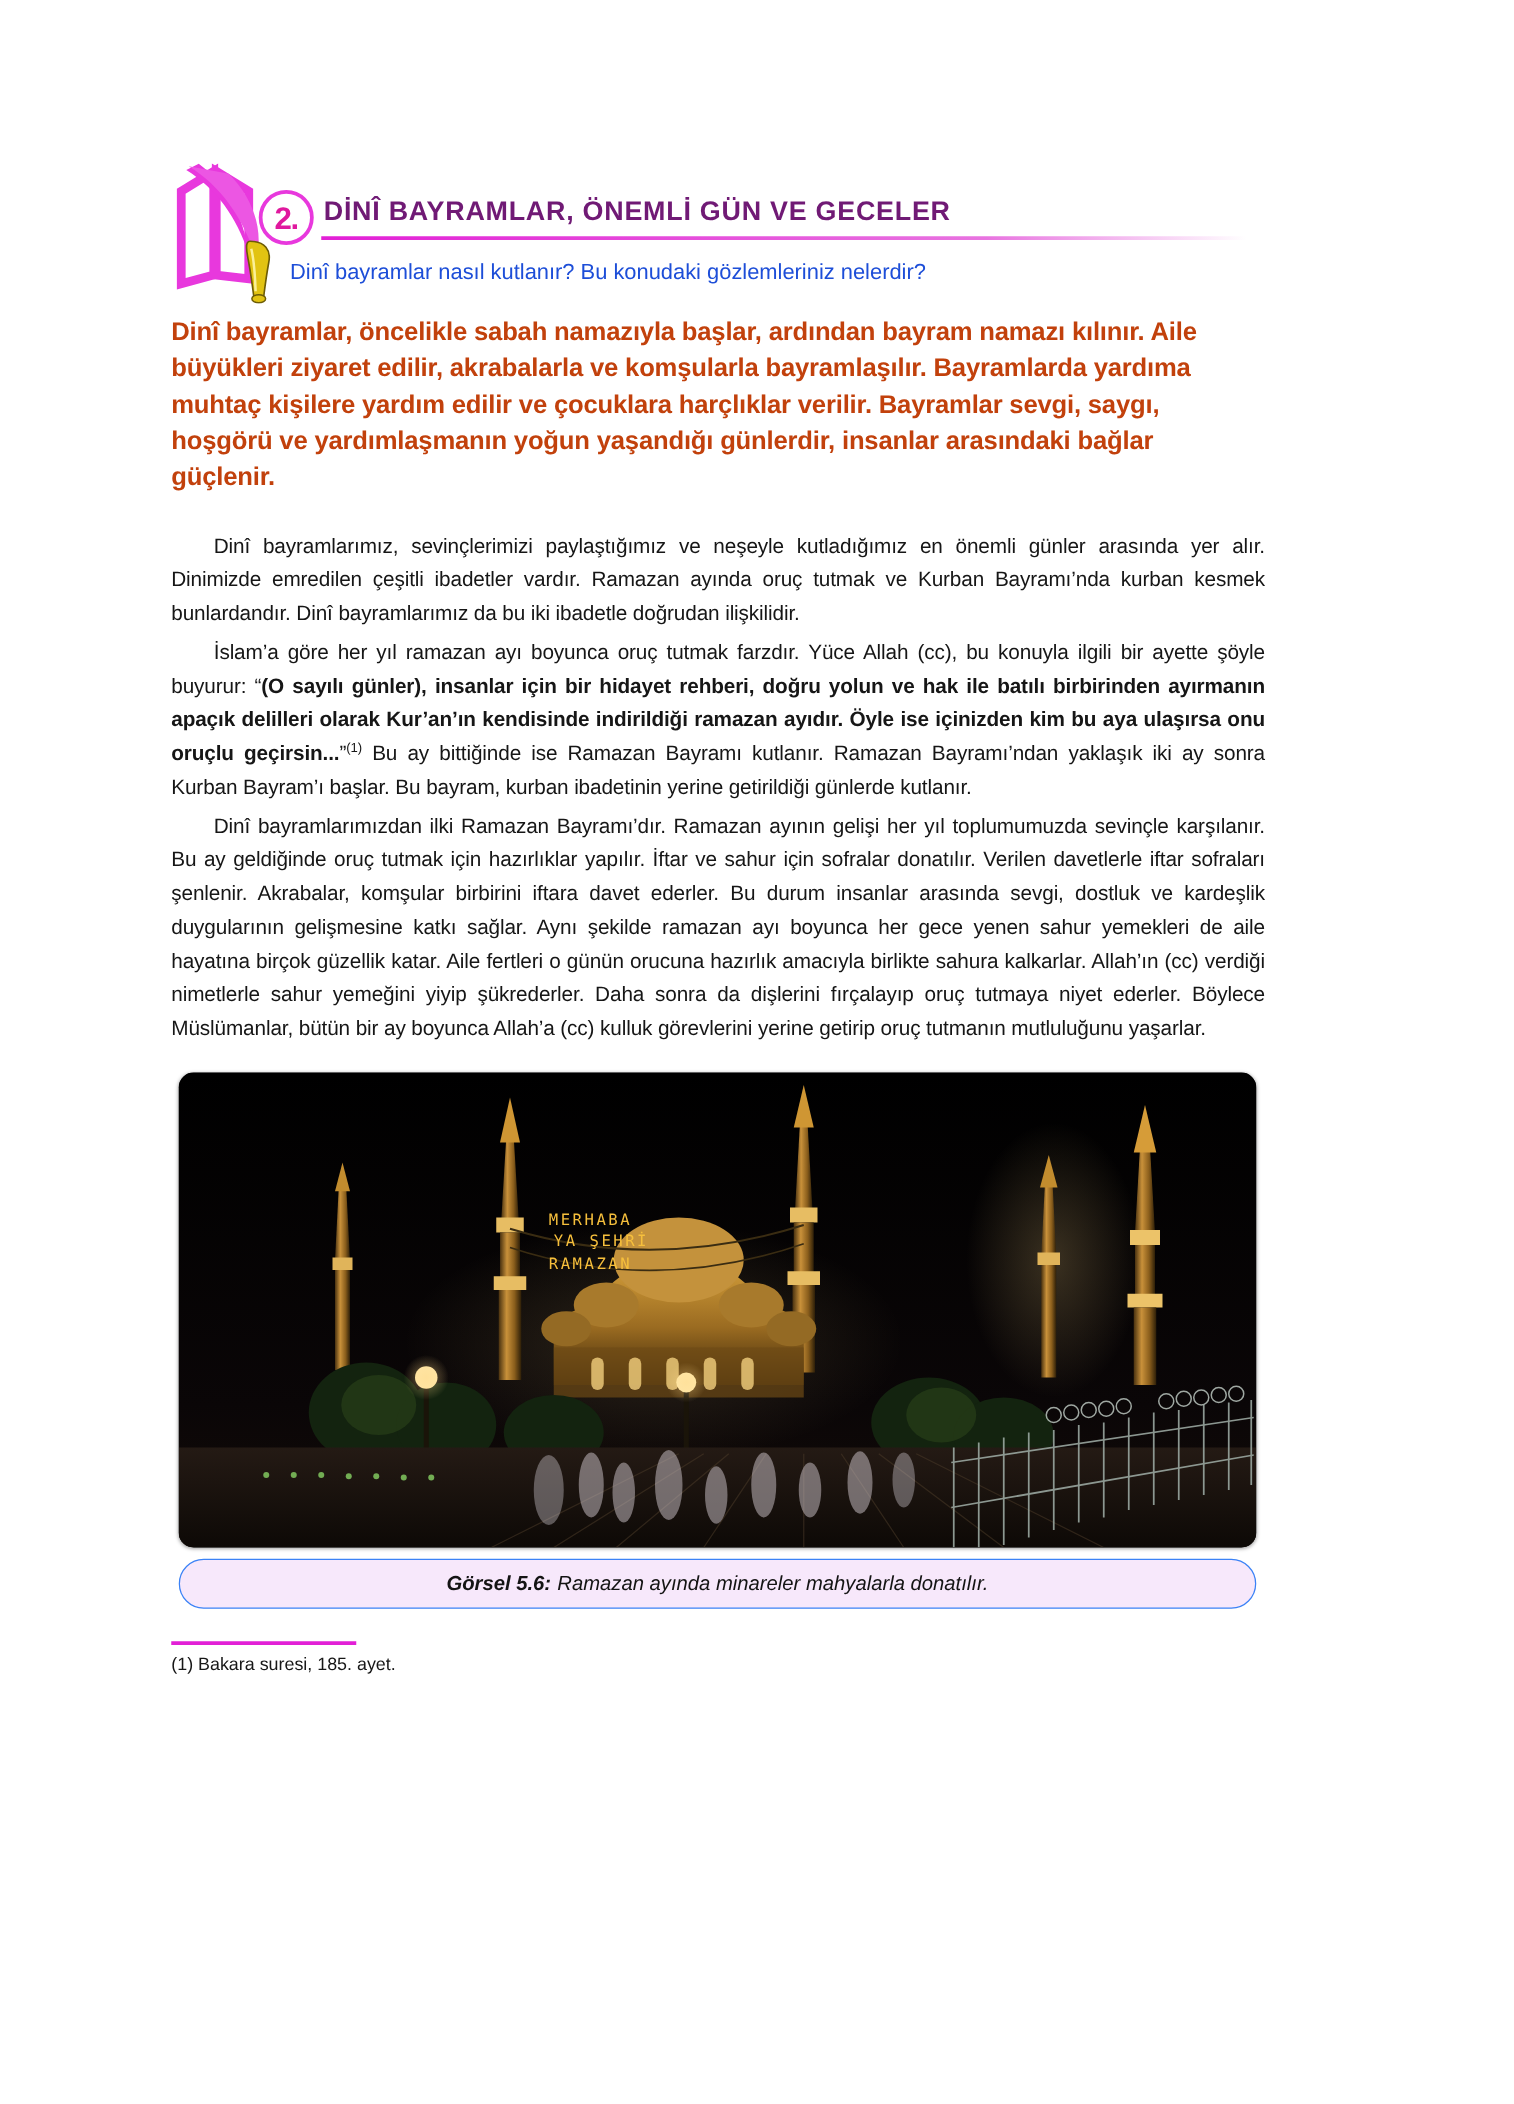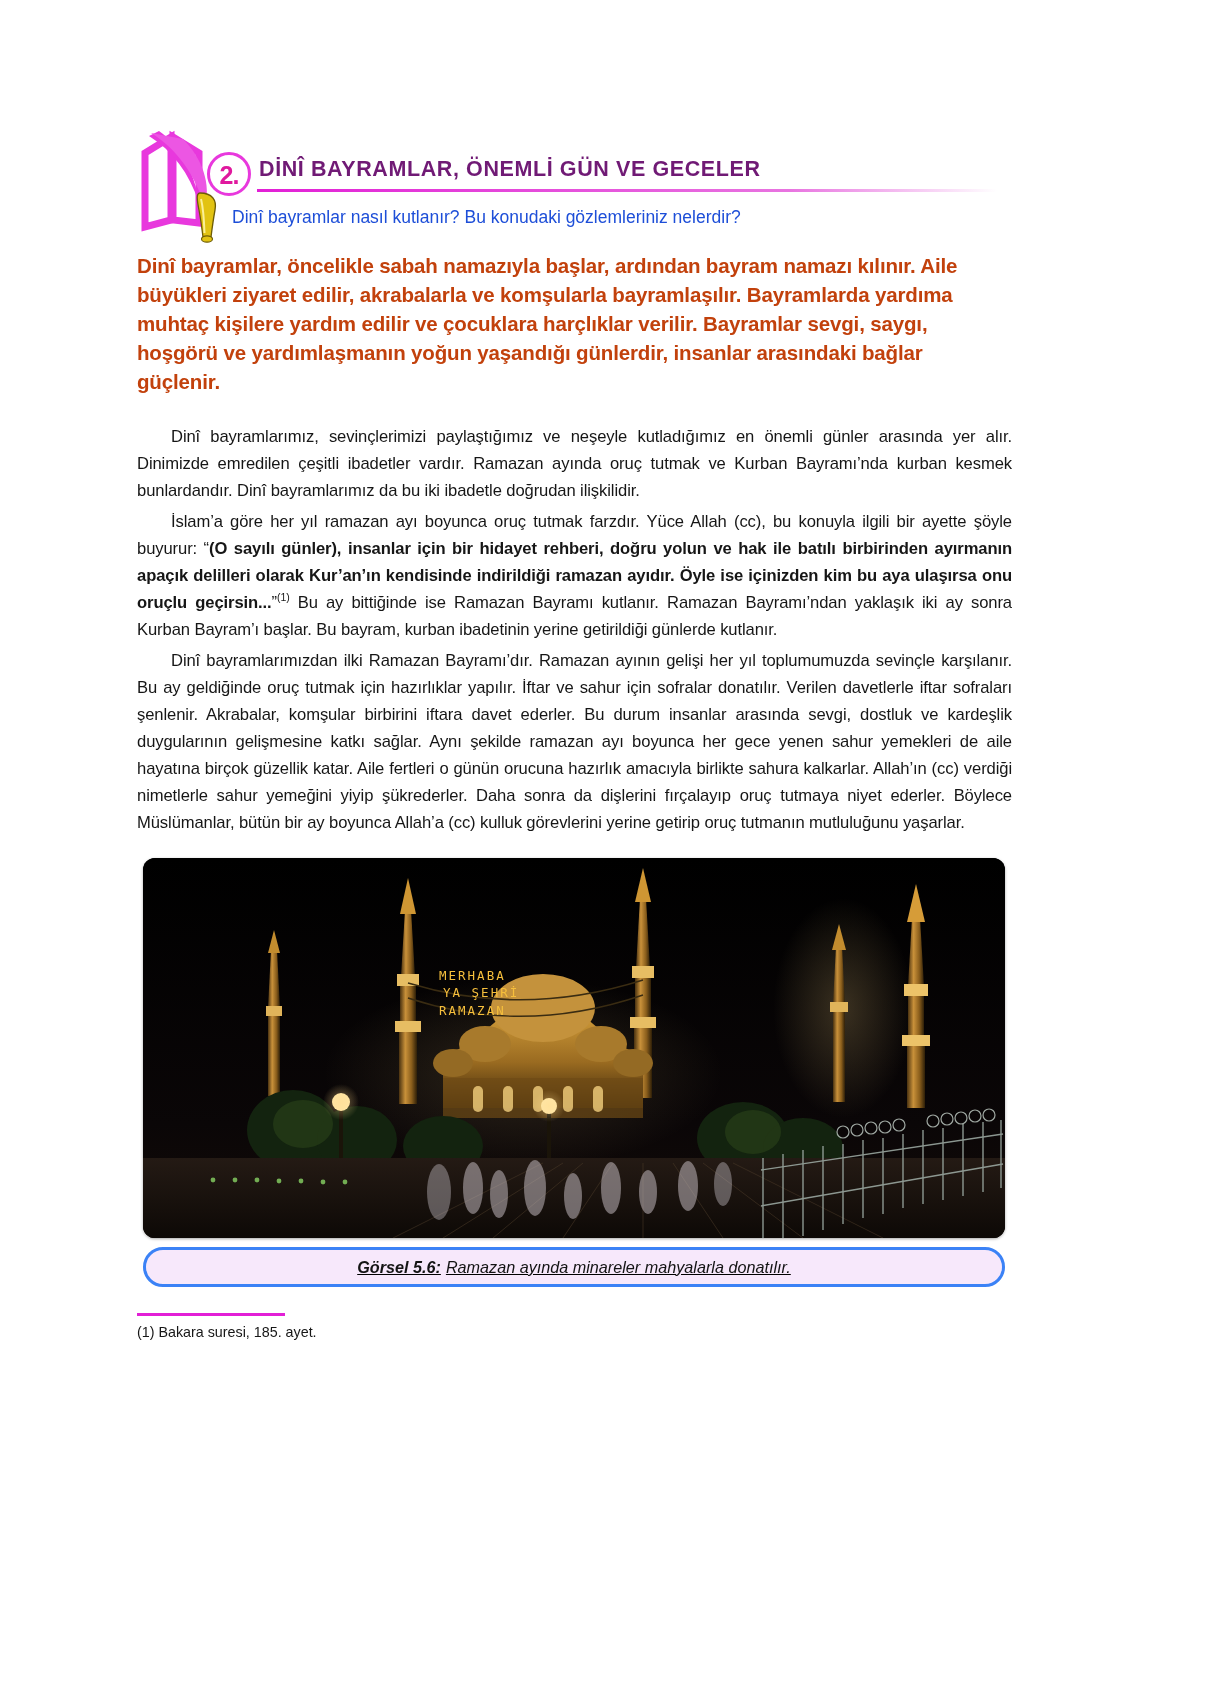--- a/index.html
+++ b/index.html
@@ -120,39 +120,38 @@
   }
   .body-text b { font-weight: bold; }
   sup { font-size: 10.5px; vertical-align: super; line-height: 0; }
 
   
   .figure {
     margin-top: 22px;
     position: relative;
     width: 982px;
     margin-left: 6px;
-    text-decoration: underline;
   }
   .photo-frame {
     width: 862px;
     height: 380px;
     border-radius: 12px;
     overflow: hidden;
     position: relative;
     background: #050406;
     box-shadow: 0 1px 3px rgba(0,0,0,0.35);
   }
   .photo-svg { display:block; width: 100%; height: 100%; }
   .caption {
     margin-top: 9px;
     width: 862px;
     height: 40px;
     border-radius: 20px;
     background: #f7e8fb;
-    border: 3px solid #3b82f6;
+    border: 1px solid #3b82f6;
     display: flex;
     align-items: center;
     justify-content: center;
     font-size: 16.2px;
     font-style: italic;
     color: #141414;
   }
   .caption b { font-style: italic; font-weight: bold; margin-right: 5px; }
 
   

